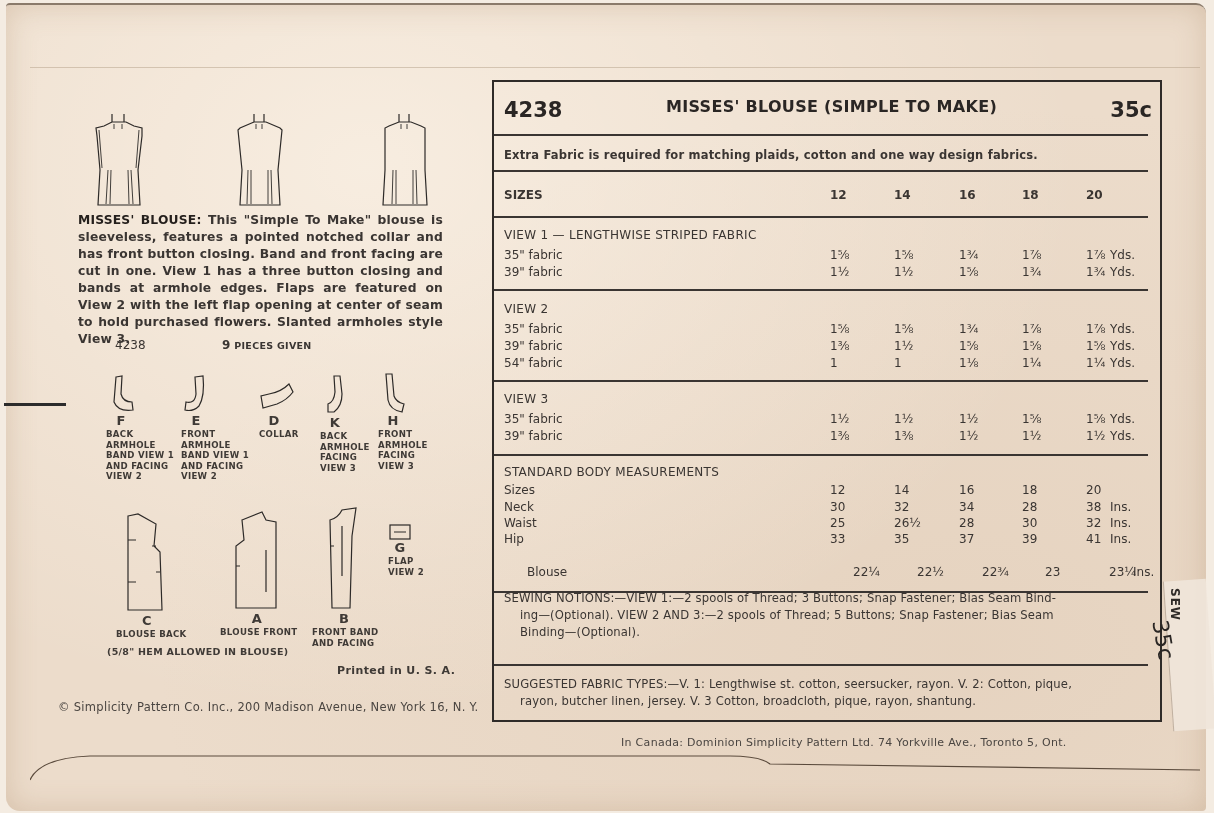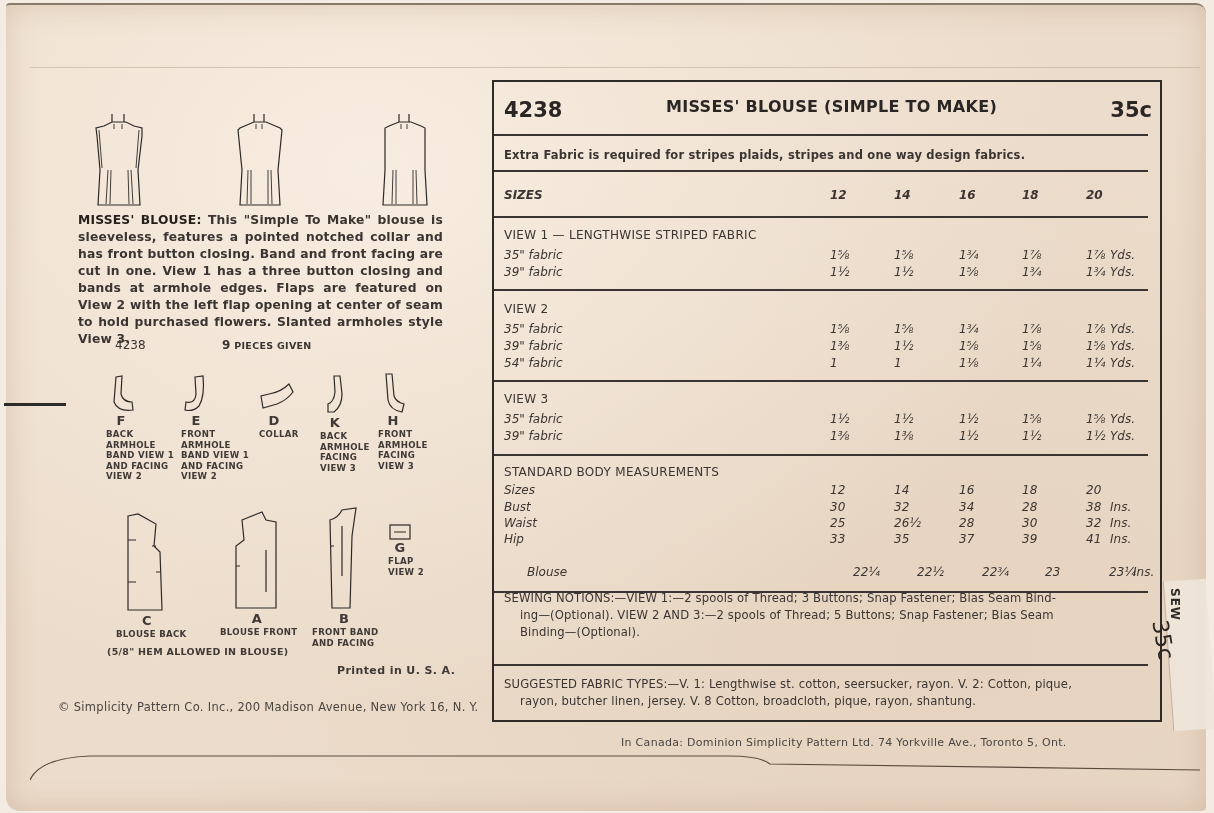--- a/index.html
+++ b/index.html
@@ -46,21 +46,21 @@
   .box {
     position: absolute; left: 492px; top: 80px; width: 670px; height: 642px;
     border: 2.5px solid #2f2b28; box-sizing: border-box;
   }
   .hline { position: absolute; left: 0; right: 12px; height: 1.5px; background: #3a3532; }
   .title-num { position: absolute; left: 10px; top: 16px; font-size: 21px; font-weight: bold; color: #2a2624; }
   .title-text { position: absolute; left: 172px; top: 15px; font-size: 16px; font-weight: bold; letter-spacing: 0.3px; color: #2a2624; }
   .title-price { position: absolute; right: 8px; top: 16px; font-size: 21px; font-weight: bold; color: #2a2624; }
   .extra { position: absolute; left: 10px; top: 66px; font-size: 11.5px; font-weight: bold; color: #3a3532; letter-spacing: 0.2px; }
 
-  .row { position: absolute; left: 10px; right: 10px; height: 16px; font-size: 12px; color: #3a3532; font-style: italic; }
+  .row { position: absolute; left: 10px; right: 10px; height: 16px; font-size: 12px; color: #3a3532; }
   .row .lbl { position: absolute; left: 0; top: 0; white-space: nowrap; }
   .row .c { position: absolute; top: 0; width: 40px; text-align: left; }
   .row .u { position: absolute; left: 606px; top: 0; }
   .c0 { left: 326px; } .c1 { left: 390px; } .c2 { left: 455px; } .c3 { left: 518px; } .c4 { left: 582px; }
   .row.bold { font-weight: bold; }
   .sect { position: absolute; left: 10px; font-size: 12px; color: #3a3532; letter-spacing: 0.3px; }
 
   .para { position: absolute; left: 10px; width: 645px; font-size: 11.6px; line-height: 17px; color: #3a3532; letter-spacing: 0.15px; }
   .para .ind { padding-left: 16px; display: block; }
 
@@ -186,21 +186,21 @@
 </div>
 
 <div class="hem-note">(5/8" HEM ALLOWED IN BLOUSE)</div>
 <div class="printed">Printed in U. S. A.</div>
 
 <div class="box">
   <div class="title-num">4238</div>
   <div class="title-text">MISSES' BLOUSE (SIMPLE TO MAKE)</div>
   <div class="title-price">35c</div>
   <div class="hline" style="top:52px;"></div>
-  <div class="extra">Extra Fabric is required for stripes plaids, stripes and one way design fabrics.</div>
+  <div class="extra">Extra Fabric is required for matching plaids, cotton and one way design fabrics.</div>
   <div class="hline" style="top:88px;"></div>
 
   <div class="row bold" style="top:106px;">
     <span class="lbl">SIZES</span>
     <span class="c c0">12</span>
     <span class="c c1">14</span>
     <span class="c c2">16</span>
     <span class="c c3">18</span>
     <span class="c c4">20</span>
   </div>
@@ -281,21 +281,21 @@
   <div class="sect" style="top:383px;">STANDARD BODY MEASUREMENTS</div>
   <div class="row" style="top:401px;">
     <span class="lbl">Sizes</span>
     <span class="c c0">12</span>
     <span class="c c1">14</span>
     <span class="c c2">16</span>
     <span class="c c3">18</span>
     <span class="c c4">20</span>
   </div>
   <div class="row" style="top:418px;">
-    <span class="lbl">Bust</span>
+    <span class="lbl">Neck</span>
     <span class="c c0">30</span>
     <span class="c c1">32</span>
     <span class="c c2">34</span>
     <span class="c c3">28</span>
     <span class="c c4">38</span>
     <span class="u">Ins.</span>
   </div>
   <div class="row" style="top:434px;">
     <span class="lbl">Waist</span>
     <span class="c c0">25</span>
@@ -327,21 +327,21 @@
 
   <div class="para" style="top:496px;margin-top:12px;">
     <span>SEWING NOTIONS:—VIEW 1:—2 spools of Thread; 3 Buttons; Snap Fastener; Bias Seam Bind-</span>
     <span class="ind">ing—(Optional). VIEW 2 AND 3:—2 spools of Thread; 5 Buttons; Snap Fastener; Bias Seam</span>
     <span class="ind">Binding—(Optional).</span>
   </div>
   <div class="hline" style="top:582px;"></div>
 
   <div class="para" style="top:594px;">
     <span>SUGGESTED FABRIC TYPES:—V. 1: Lengthwise st. cotton, seersucker, rayon. V. 2: Cotton, pique,</span>
-    <span class="ind">rayon, butcher linen, jersey. V. 8 Cotton, broadcloth, pique, rayon, shantung.</span>
+    <span class="ind">rayon, butcher linen, jersey. V. 3 Cotton, broadcloth, pique, rayon, shantung.</span>
   </div>
 </div>
 
 <div class="stamp-strip"></div>
 <div class="stamp-sew">SEW</div>
 <div class="stamp-price">35c</div>
 
 <div class="footer-left">© Simplicity Pattern Co. Inc., 200 Madison Avenue, New York 16, N. Y.</div>
 <div class="footer-right">In Canada: Dominion Simplicity Pattern Ltd. 74 Yorkville Ave., Toronto 5, Ont.</div>
 <svg class="footer-curve" viewBox="0 0 1170 30">

